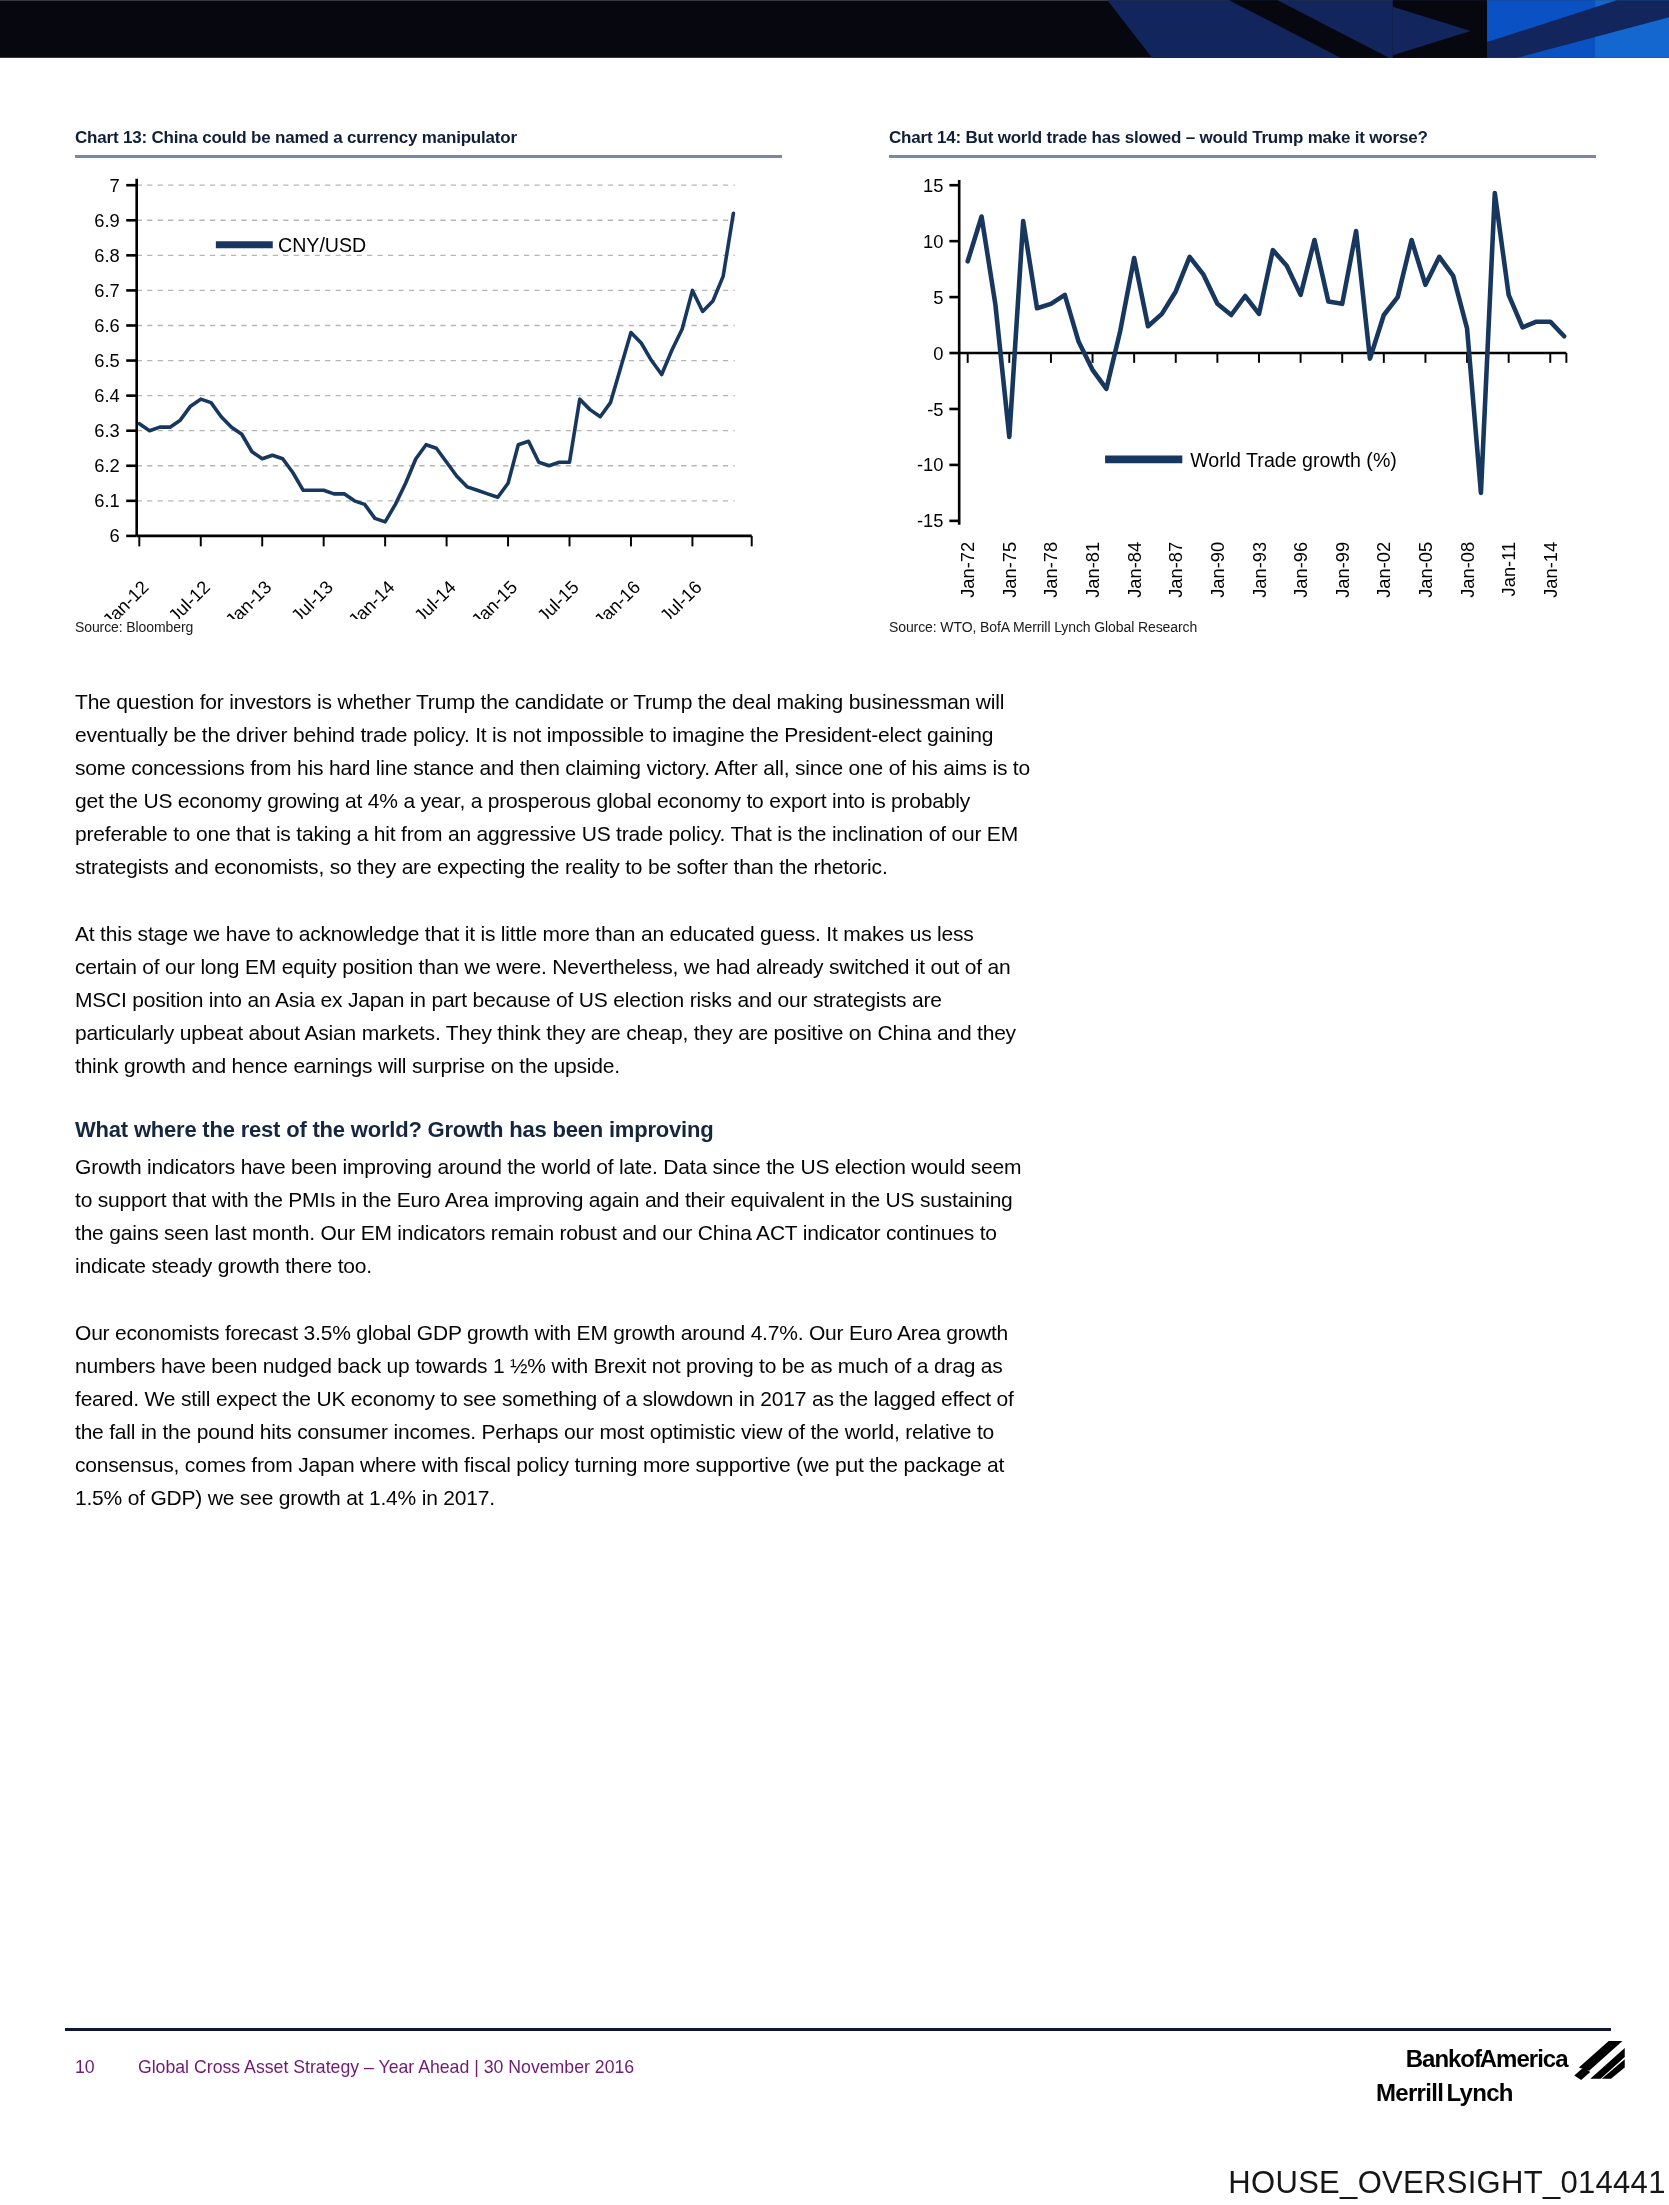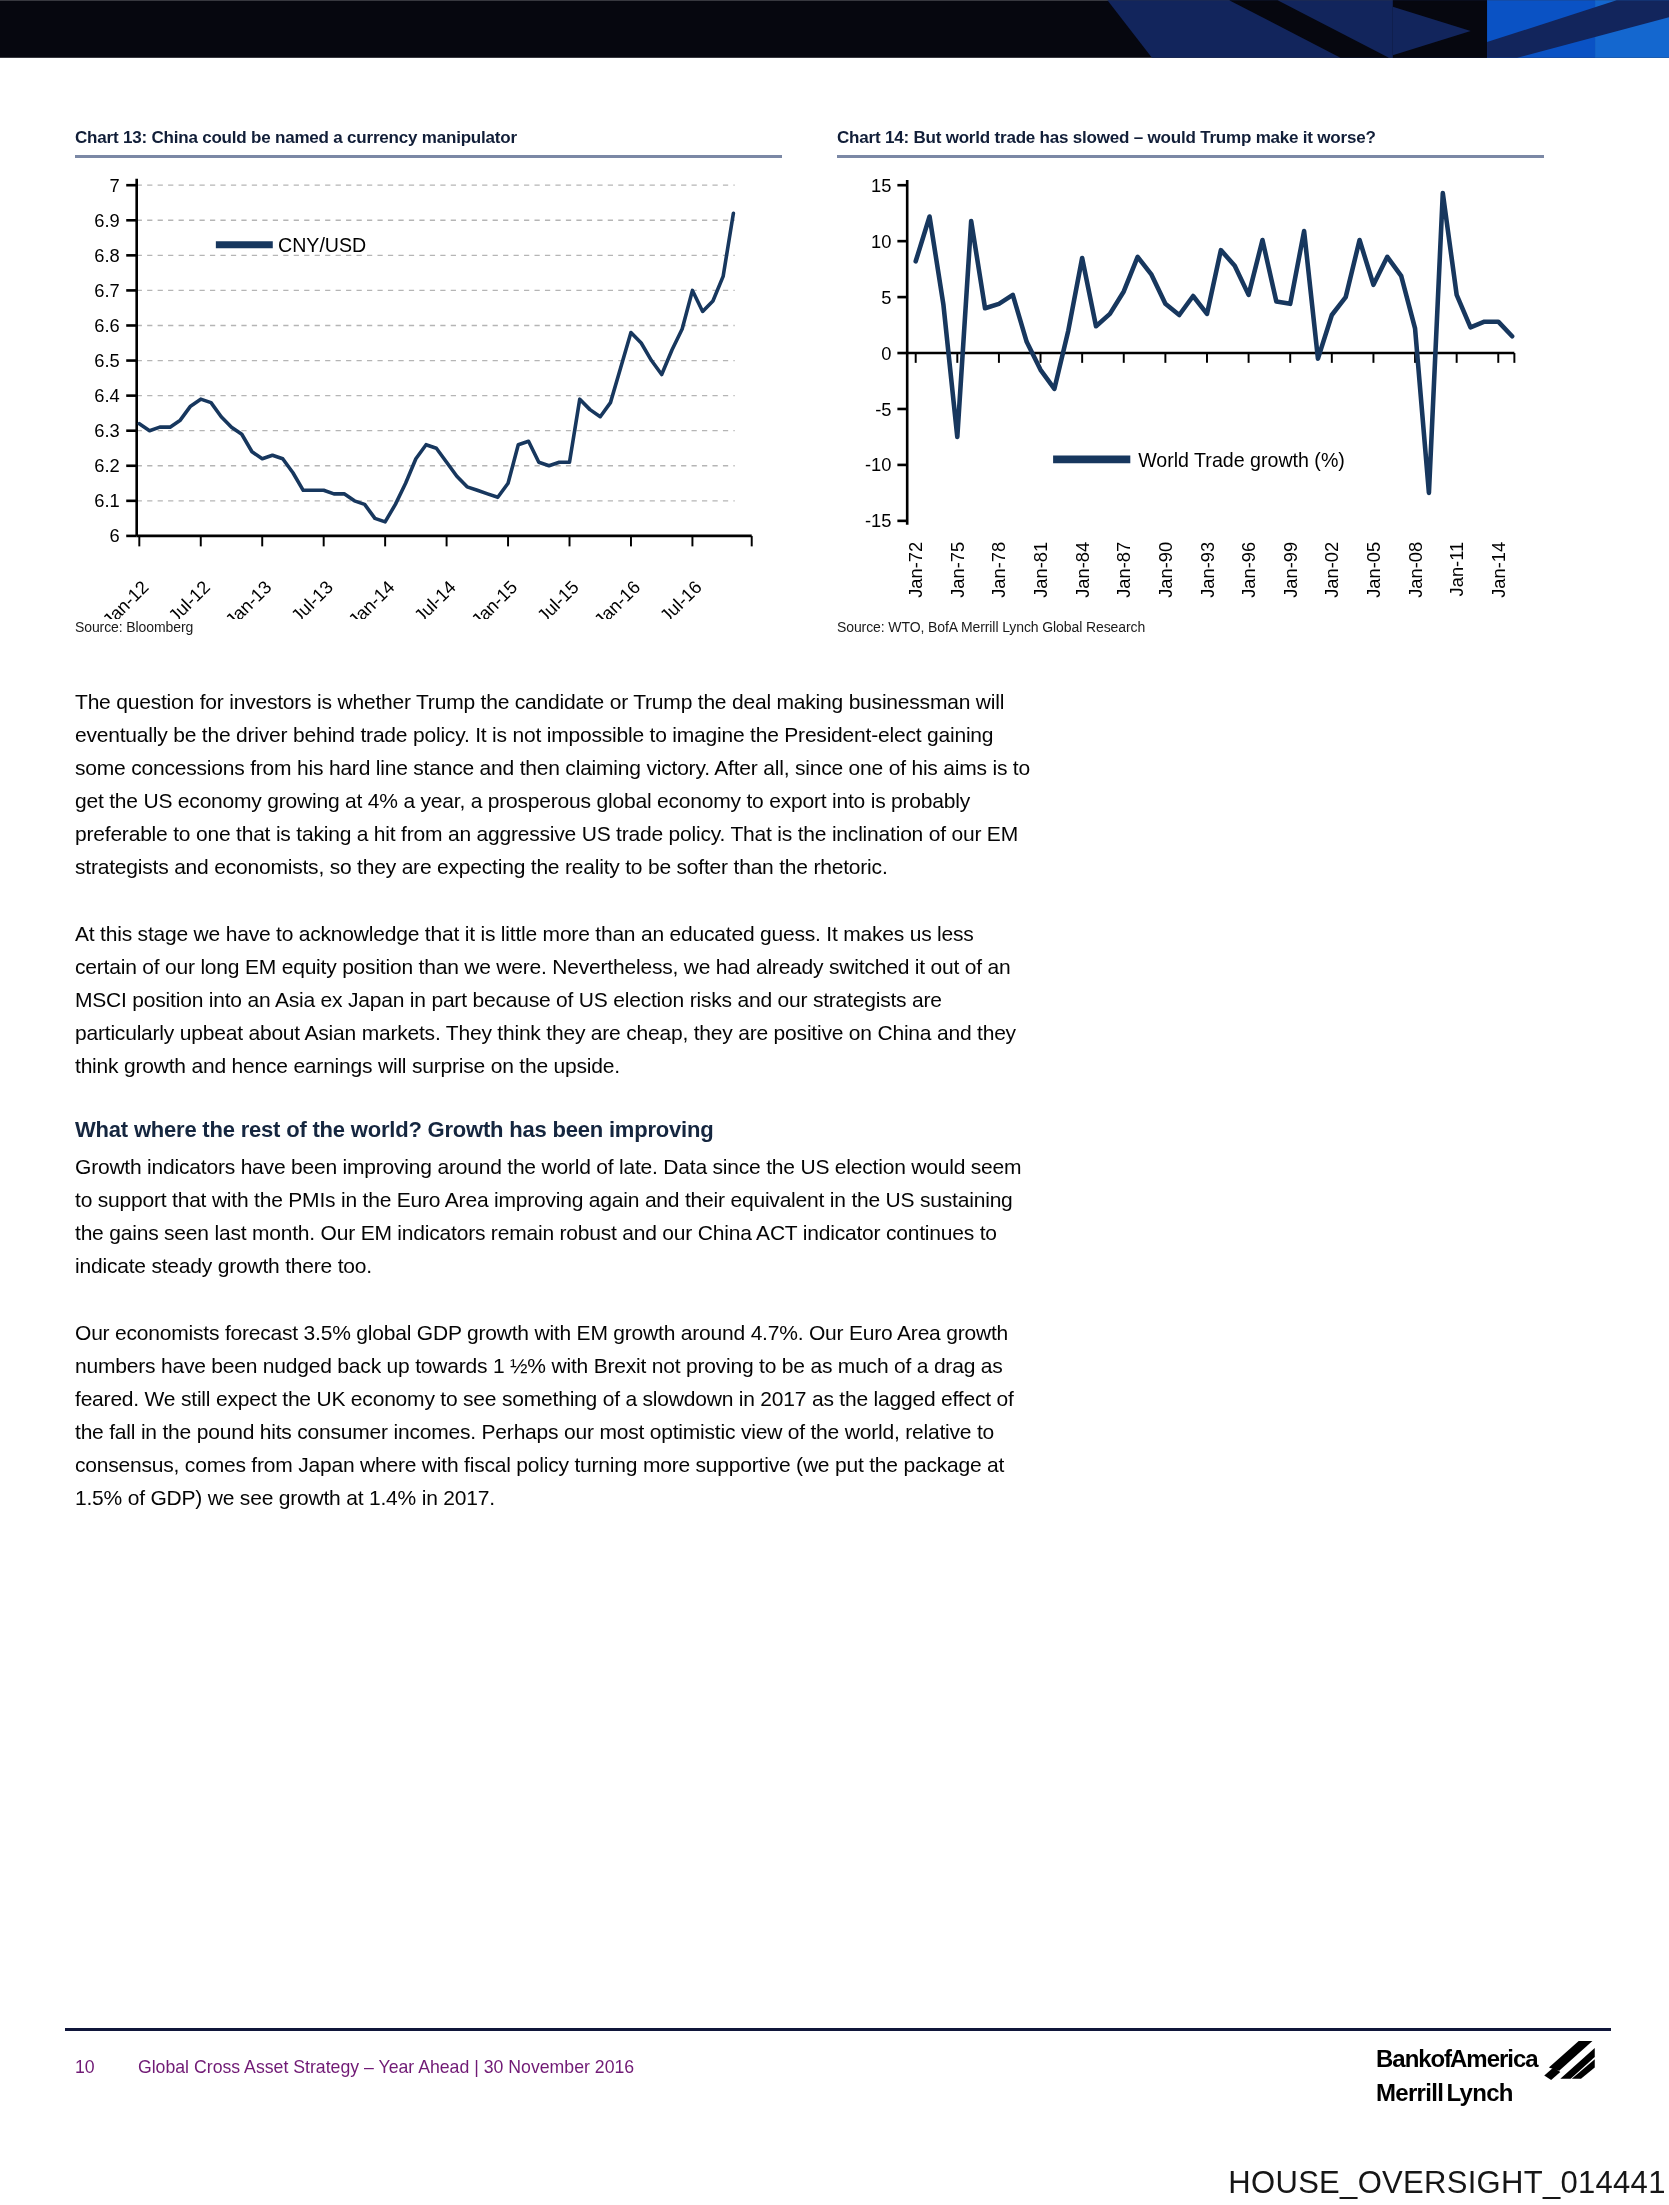--- a/index.html
+++ b/index.html
@@ -6,21 +6,21 @@
   html,body { background:#e8e8e8; }
   .page {
     position:relative; width:1669px; height:2205px; background:#ffffff;
     font-family:"Liberation Sans", sans-serif; color:#000; overflow:hidden;
   }
   
   .banner { position:absolute; left:0; top:0; width:1669px; height:58px; }
   
   .figure { position:absolute; width:707px; }
   .fig13 { left:75px; top:126px; }
-  .fig14 { left:837px; top:126px; }
+  .fig14 { left:889px; top:126px; }
   .chart-title {
     font-size:17px; font-weight:bold; color:#111e38; letter-spacing:-0.2px;
     line-height:23.6px;
   }
   .chart-underline { margin-top:5.9px; height:2.6px; background:#7b88a5; width:100%; }
   .chart-svg { display:block; margin-top:2.6px; }
   .chart-source { font-size:14px; color:#1a1a1a; margin-top:0px; letter-spacing:-0.1px; }
   
   .bodycol { position:absolute; left:75px; top:685px; width:962px; }
   .bodycol p {
@@ -29,21 +29,21 @@
   }
   .bodycol h2 {
     font-size:22px; line-height:27.5px; font-weight:bold; color:#15263f;
     margin:0 0 6.5px 0; letter-spacing:-0.2px;
   }
   
   .footer-rule { position:absolute; left:65px; top:2028px; width:1546px; height:3.3px; background:#10163a; }
   .footer-row { position:absolute; left:75px; top:2057px; font-size:17.7px; color:#701a75; }
   .footer-row .pagenum { display:inline-block; width:58px; }
   .brand { position:absolute; left:1376px; top:2046px; width:249px; color:#000; }
-  .brand-line1 { display:flex; align-items:flex-start; }
+  .brand-line1 { display:flex; align-items:flex-start;justify-content:flex-end; }
   .brand-name {
     font-size:24px; font-weight:bold; letter-spacing:-1px; word-spacing:-5.9px;
     line-height:25px; white-space:nowrap;
   }
   .brand-flag { margin-left:6.5px; margin-top:-5.2px; }
   .brand-name2 { font-size:24px; font-weight:bold; letter-spacing:-0.7px; word-spacing:-2.6px; line-height:26px; }
   .stamp {
     position:absolute; right:3.3px; top:2165px; font-size:31px; color:#161616;
     letter-spacing:0.3px; white-space:nowrap;
   }

